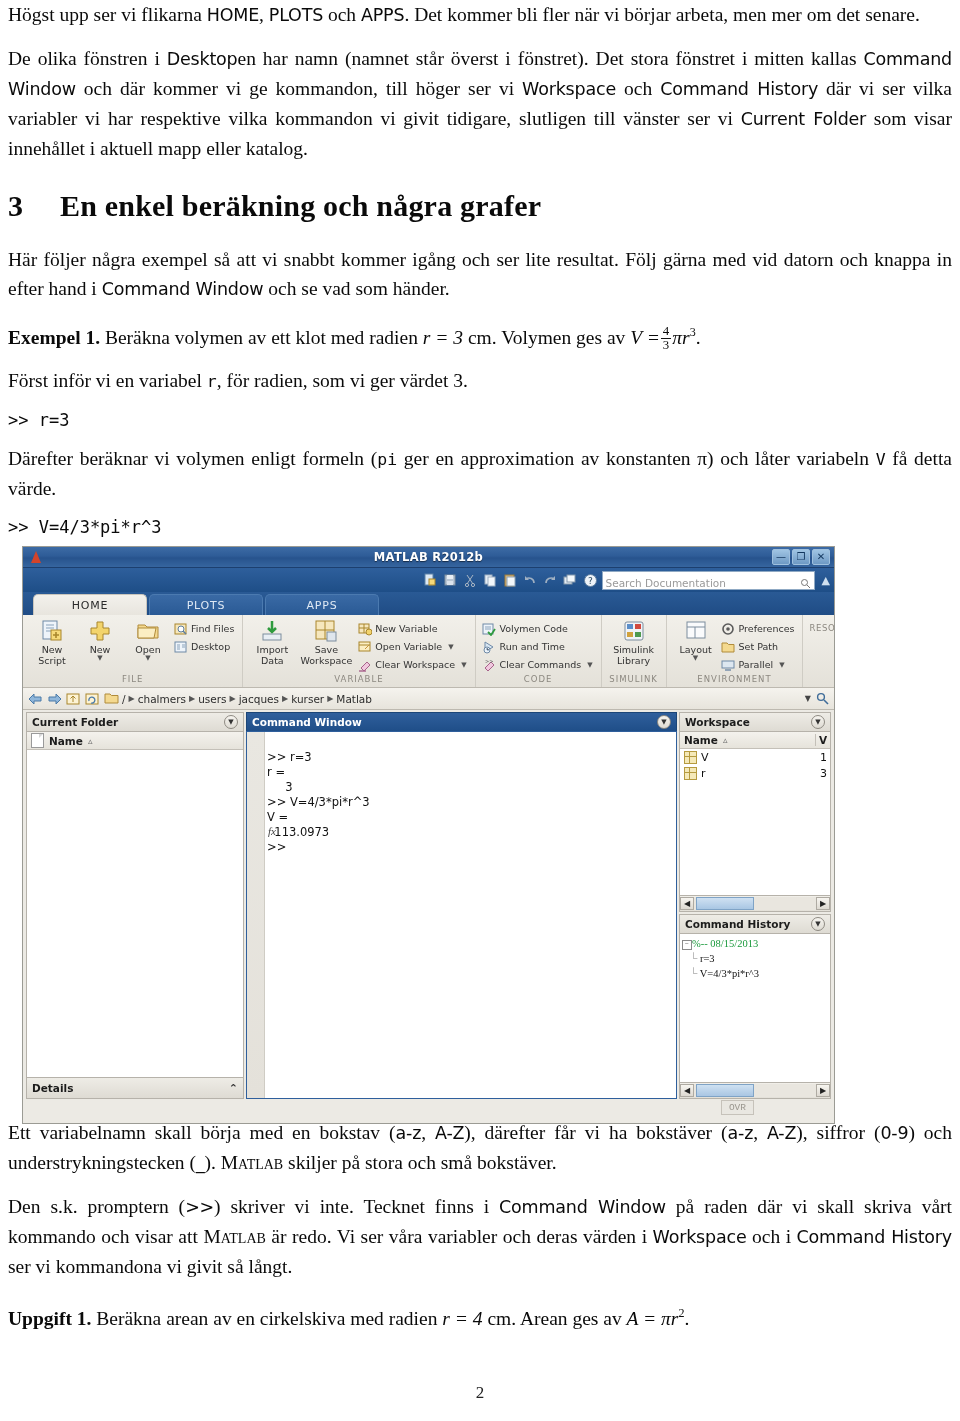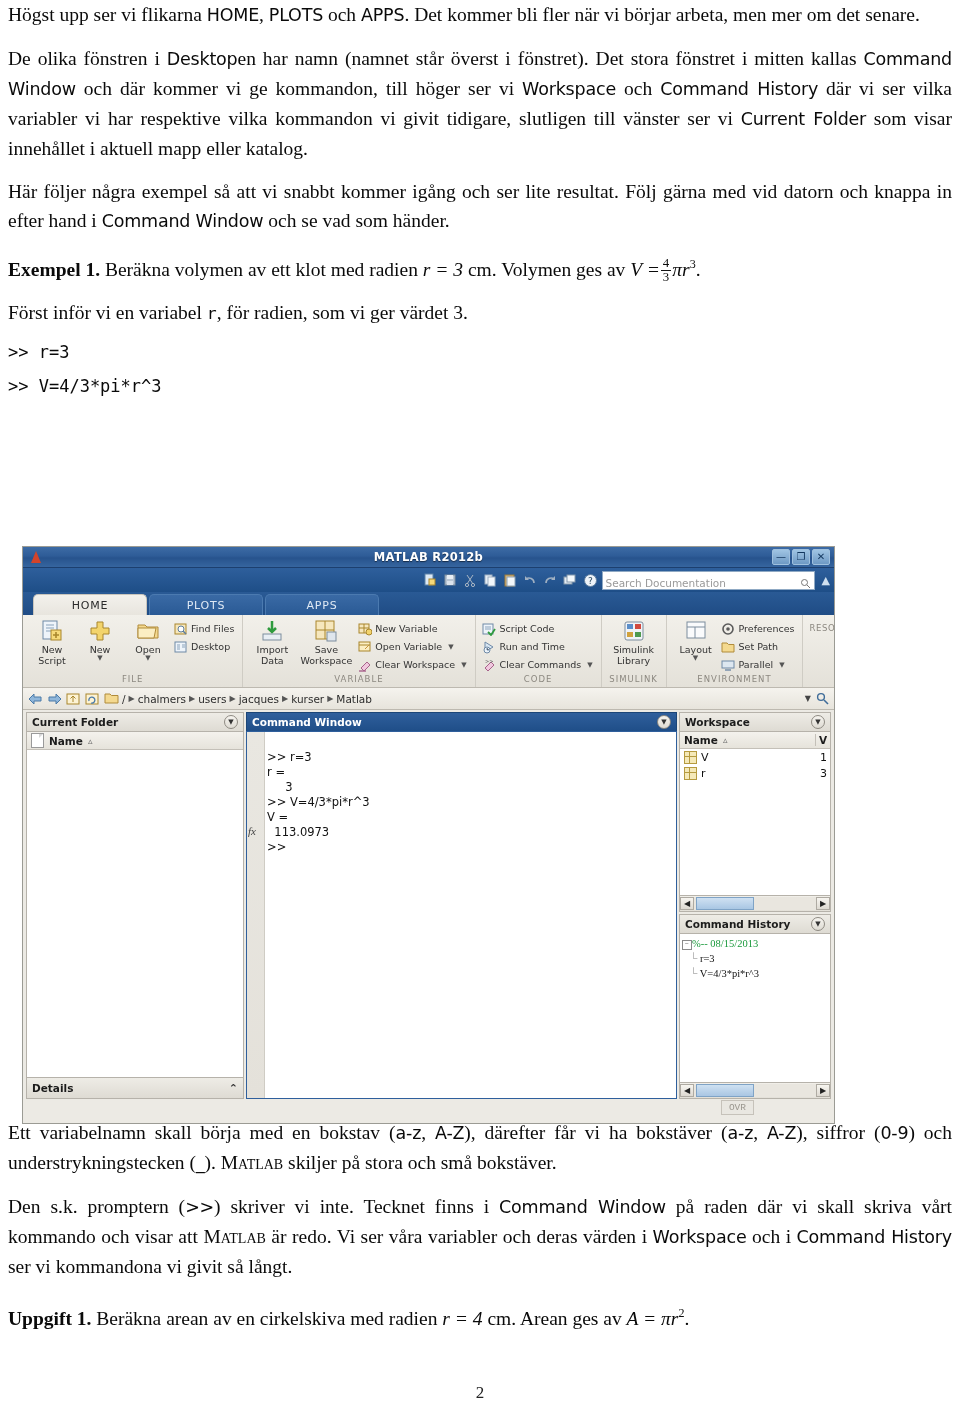--- a/index.html
+++ b/index.html
@@ -197,21 +197,21 @@
     position:absolute;left:0;top:0;bottom:0;width:17px;
     background:linear-gradient(to bottom,#e9e7e1,#e4e1da);border-right:1px solid #cfccc4;
   }
   .cw-lines{
     position:relative;margin-left:20px;
     font-family:"DejaVu Sans", sans-serif;font-size:11.5px;line-height:15px;color:#111;
     white-space:pre;
   }
   .fx{
     position:absolute;left:1px;font-family:"Liberation Serif",serif;font-style:italic;
-    font-size:11px;color:#444;
+    font-size:11px;color:#444;padding-left:20px;
   }
 
   
   #right-col{width:152px;display:flex;flex-direction:column;gap:2px;}
   #workspace{height:200px;display:flex;flex-direction:column;}
   #command-history{flex:1;display:flex;flex-direction:column;}
   .ws-colhdr{
     height:16px;display:flex;align-items:center;font-size:10.5px;font-weight:bold;color:#1c1c1c;
     background:linear-gradient(to bottom,#f4f2ed,#e6e3db);border-bottom:1px solid #c4c0b8;
   }
@@ -269,31 +269,35 @@
 </head>
 <body>
 
 <div class="page">
 
   <div class="doc">
 
     <p class="para" id="p1"><span>Högst upp ser vi flikarna </span><span class="mono">HOME</span><span>, </span><span class="mono">PLOTS</span><span> och </span><span class="mono">APPS</span><span>. Det kommer bli fler när vi börjar arbeta, men mer om det senare.</span></p>
     <p class="para" id="p2"><span>De olika fönstren i </span><span class="mono">Desktop</span><span>en har namn (namnet står överst i fönstret). Det stora fönstret i mitten kallas </span><span class="mono">Command Window</span><span> och där kommer vi ge kommandon, till höger ser vi </span><span class="mono">Workspace</span><span> och </span><span class="mono">Command History</span><span> där vi ser vilka variabler vi har respektive vilka kommandon vi givit tidigare, slutligen till vänster ser vi </span><span class="mono">Current Folder</span><span> som visar innehållet i aktuell mapp eller katalog.</span></p>
 
+    <h2 class="heading">
+      <span class="num">3</span><span>En enkel beräkning och några grafer</span>
+    </h2>
 
     <p class="para" id="p3"><span>Här följer några exempel så att vi snabbt kommer igång och ser lite resultat. Följ gärna med vid datorn och knappa in efter hand i </span><span class="mono">Command Window</span><span> och se vad som händer.</span></p>
 
     <p class="para nojust">
       <span class="bold">Exempel 1.</span><span> Beräkna volymen av ett klot med radien </span><i class="mathit">r = 3</i><span> cm. Volymen ges av </span><i class="mathit">V =</i><span class="frac"><span class="n">4</span><span class="d">3</span></span><i class="mathit">πr</i><sup class="exp">3</sup><span>.</span>
     </p>
 
     <p class="para nojust" id="pvar"><span>Först inför vi en variabel </span><span class="mono2">r</span><span>, för radien, som vi ger värdet 3.</span></p>
 
     <p class="cmdline">&gt;&gt; r=3</p>
 
+    <p class="para" id="pvol"><span>Därefter beräknar vi volymen enligt formeln (</span><span class="mono2">pi</span><span> ger en approximation av konstanten π) och låter variabeln </span><span class="mono2">V</span><span> få detta värde.</span></p>
 
     <p class="cmdline">&gt;&gt; V=4/3*pi*r^3</p>
   </div>
 
   <div class="matlab">
 
     <div class="titlebar">
       <div class="tb-logo">
           <div class="l1"></div>
         </div>
@@ -502,21 +506,21 @@
         <div class="items">
           <div class="smallcol">
             <div class="smallbtn">
               <span class="gi">
                 <svg width="14" height="14" viewBox="0 0 14 14">
                     <rect x="1" y="2" width="10" height="10" fill="#eef4fa" stroke="#6e89a6"></rect>
                     <path d="M3 5h6M3 7h6" stroke="#8aa3bb"></path>
                     <path d="M6 10l3 3 4-6" stroke="#2f9b3e" stroke-width="1.8" fill="none"></path>
                   </svg>
               </span>
-              <span>Script Code</span>
+              <span>Volymen Code</span>
             </div>
             <div class="smallbtn">
               <span class="gi">
                 <svg width="14" height="14" viewBox="0 0 14 14">
                     <path d="M3 2l8 5-8 5z" fill="#d8e6f2" stroke="#6e89a6"></path>
                     <circle cx="5" cy="10" r="3" fill="#eef4fa" stroke="#6e89a6"></circle>
                     <path d="M5 8v2h2" stroke="#6e89a6"></path>
                   </svg>
               </span>
               <span>Run and Time</span>

